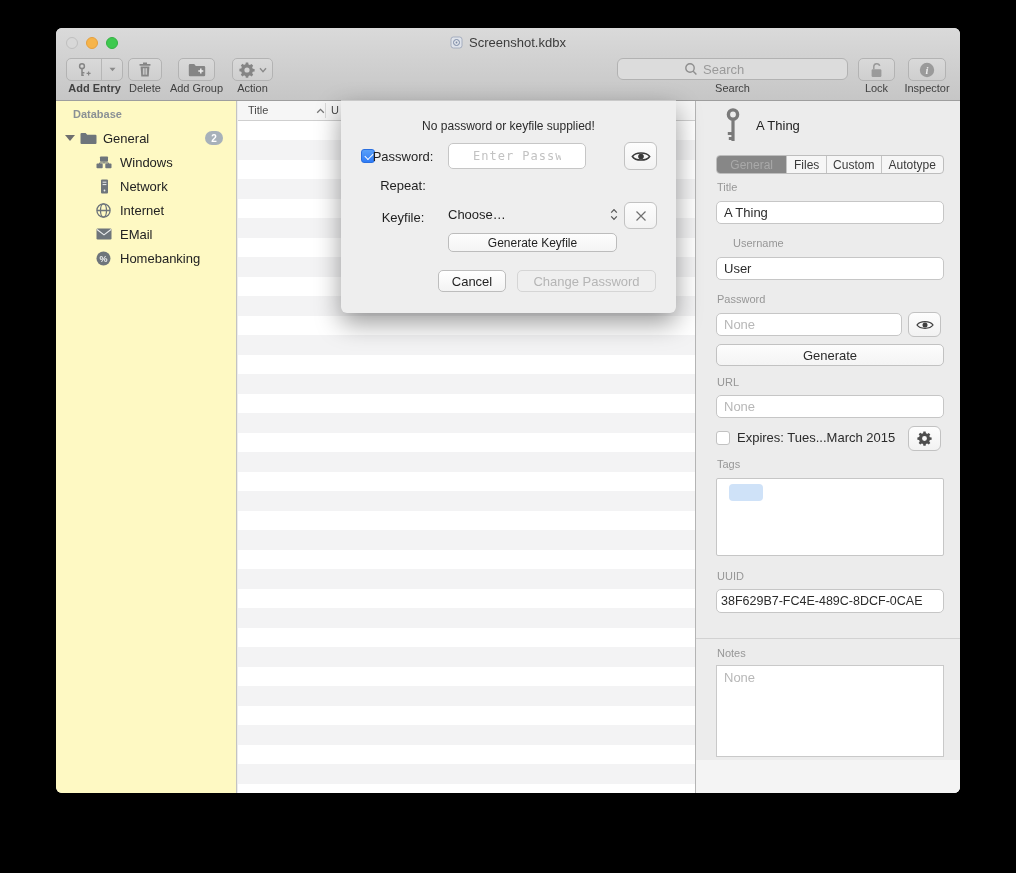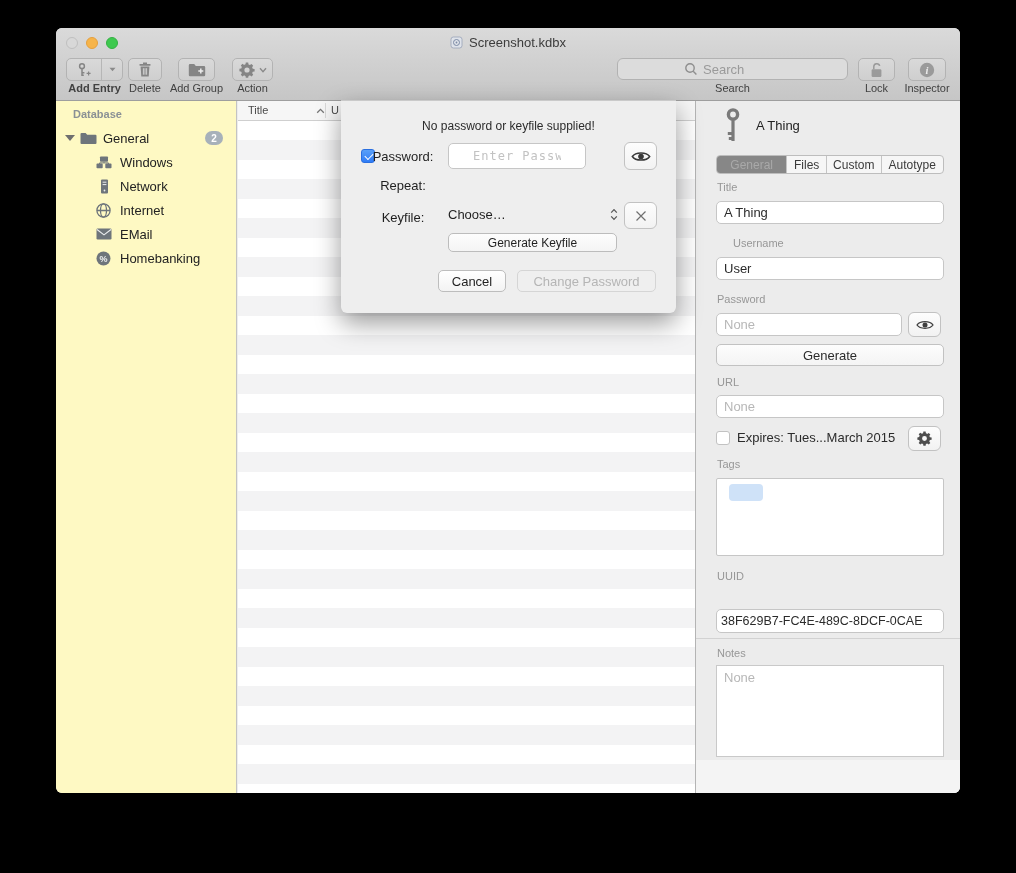--- a/index.html
+++ b/index.html
@@ -309,21 +309,21 @@
           <path fill="#4d4d4d" fill-rule="evenodd" d="M6.8.6h2.4l.3 1.9c.5.1 1 .3 1.4.6l1.6-1.1 1.7 1.7-1.1 1.6c.3.4.5.9.6 1.4l1.9.3v2.4l-1.9.3c-.1.5-.3 1-.6 1.4l1.1 1.6-1.7 1.7-1.6-1.1c-.4.3-.9.5-1.4.6l-.3 1.9H6.8l-.3-1.9c-.5-.1-1-.3-1.4-.6l-1.6 1.1-1.7-1.7 1.1-1.6c-.3-.4-.5-.9-.6-1.4L.4 9.2V6.8l1.9-.3c.1-.5.3-1 .6-1.4L1.8 3.5l1.7-1.7 1.6 1.1c.4-.3.9-.5 1.4-.6z M8 5.4A2.6 2.6 0 1 0 8 10.6 2.6 2.6 0 0 0 8 5.4z"></path>
         </svg>
     </div>
 
     <div class="ins-label" style="left:21px; top:357px;">Tags</div>
     <div class="tags-box">
       <div class="tag-pill"></div>
     </div>
 
     <div class="ins-label" style="left:21px; top:469px;">UUID</div>
-    <input class="field" style="left: 20px; top: 488px; width: 228px; height: 24px; font-size: 12.5px; padding: 0px 4px; margin-top: 20px;" value="38F629B7-FC4E-489C-8DCF-0CAE">
+    <input class="field" style="left: 20px; top: 488px; width: 228px; height: 24px; font-size: 12.5px; padding: 0px 4px;" value="38F629B7-FC4E-489C-8DCF-0CAE">
 
     <div class="hr" style="top:537px;"></div>
 
     <div class="ins-label" style="left:21px; top:546px;">Notes</div>
     <textarea class="notes-area" placeholder="None" style=""></textarea>
 
     <div class="hr" style="top:659px;"></div>
     <div class="ins-footer"></div>
   </div>
 

